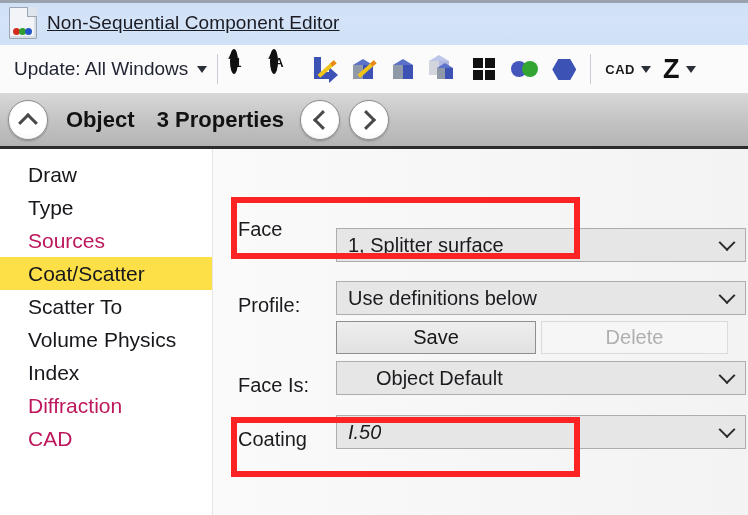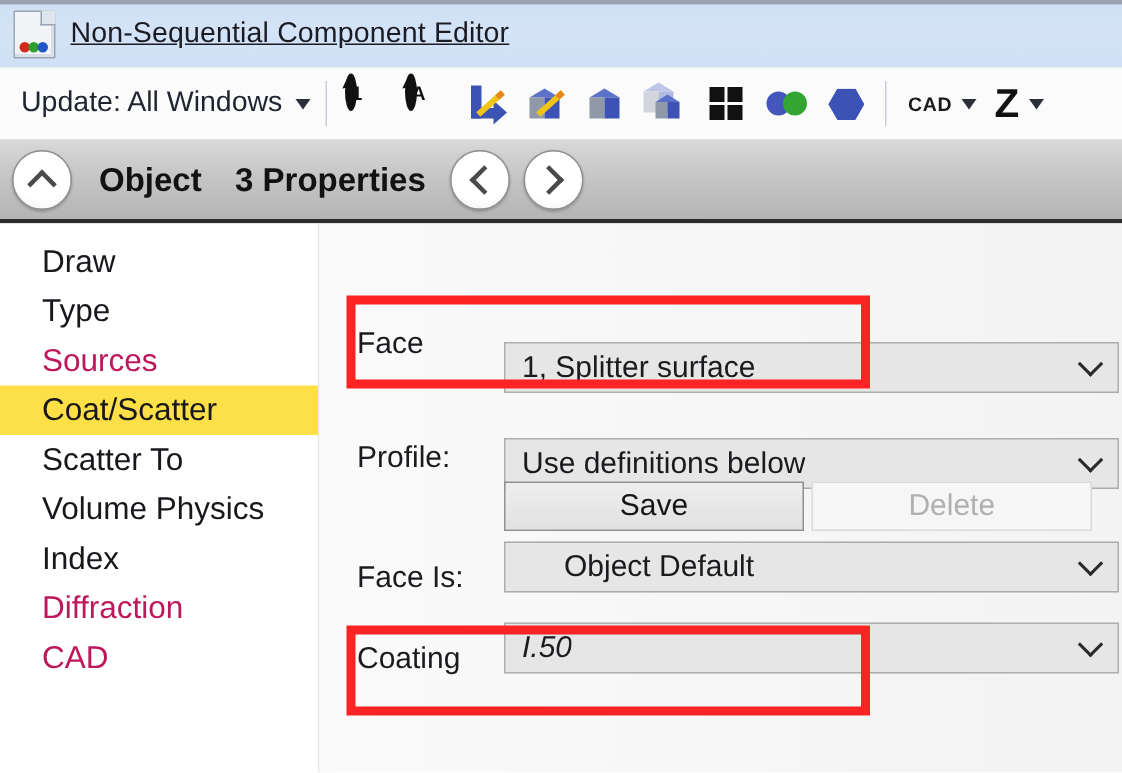--- a/index.html
+++ b/index.html
@@ -470,21 +470,21 @@
         <span class="row-label">Face</span>
       </div>
       <div class="combo" style="left:123px; top:56px; width:410px;margin-top:23px;">
         <span class="val">1, Splitter surface</span>
         <span class="arrow"></span>
       </div>
 
       <div class="row" style="left:25px; top:134px;">
         <span class="row-label">Profile:</span>
       </div>
-      <div class="combo" style="left:123px; top:132px; width:410px;margin-top:11px;">
+      <div class="combo" style="left:123px; top:132px; width:410px;">
         <span class="val">Use definitions below</span>
         <span class="arrow"></span>
       </div>
 
       <div class="btn" style="left:123px; top:172px; width:200px;">
         <span>Save</span>
       </div>
       <div class="btn disabled" style="left:328px; top:172px; width:187px;">
         <span>Delete</span>
       </div>

